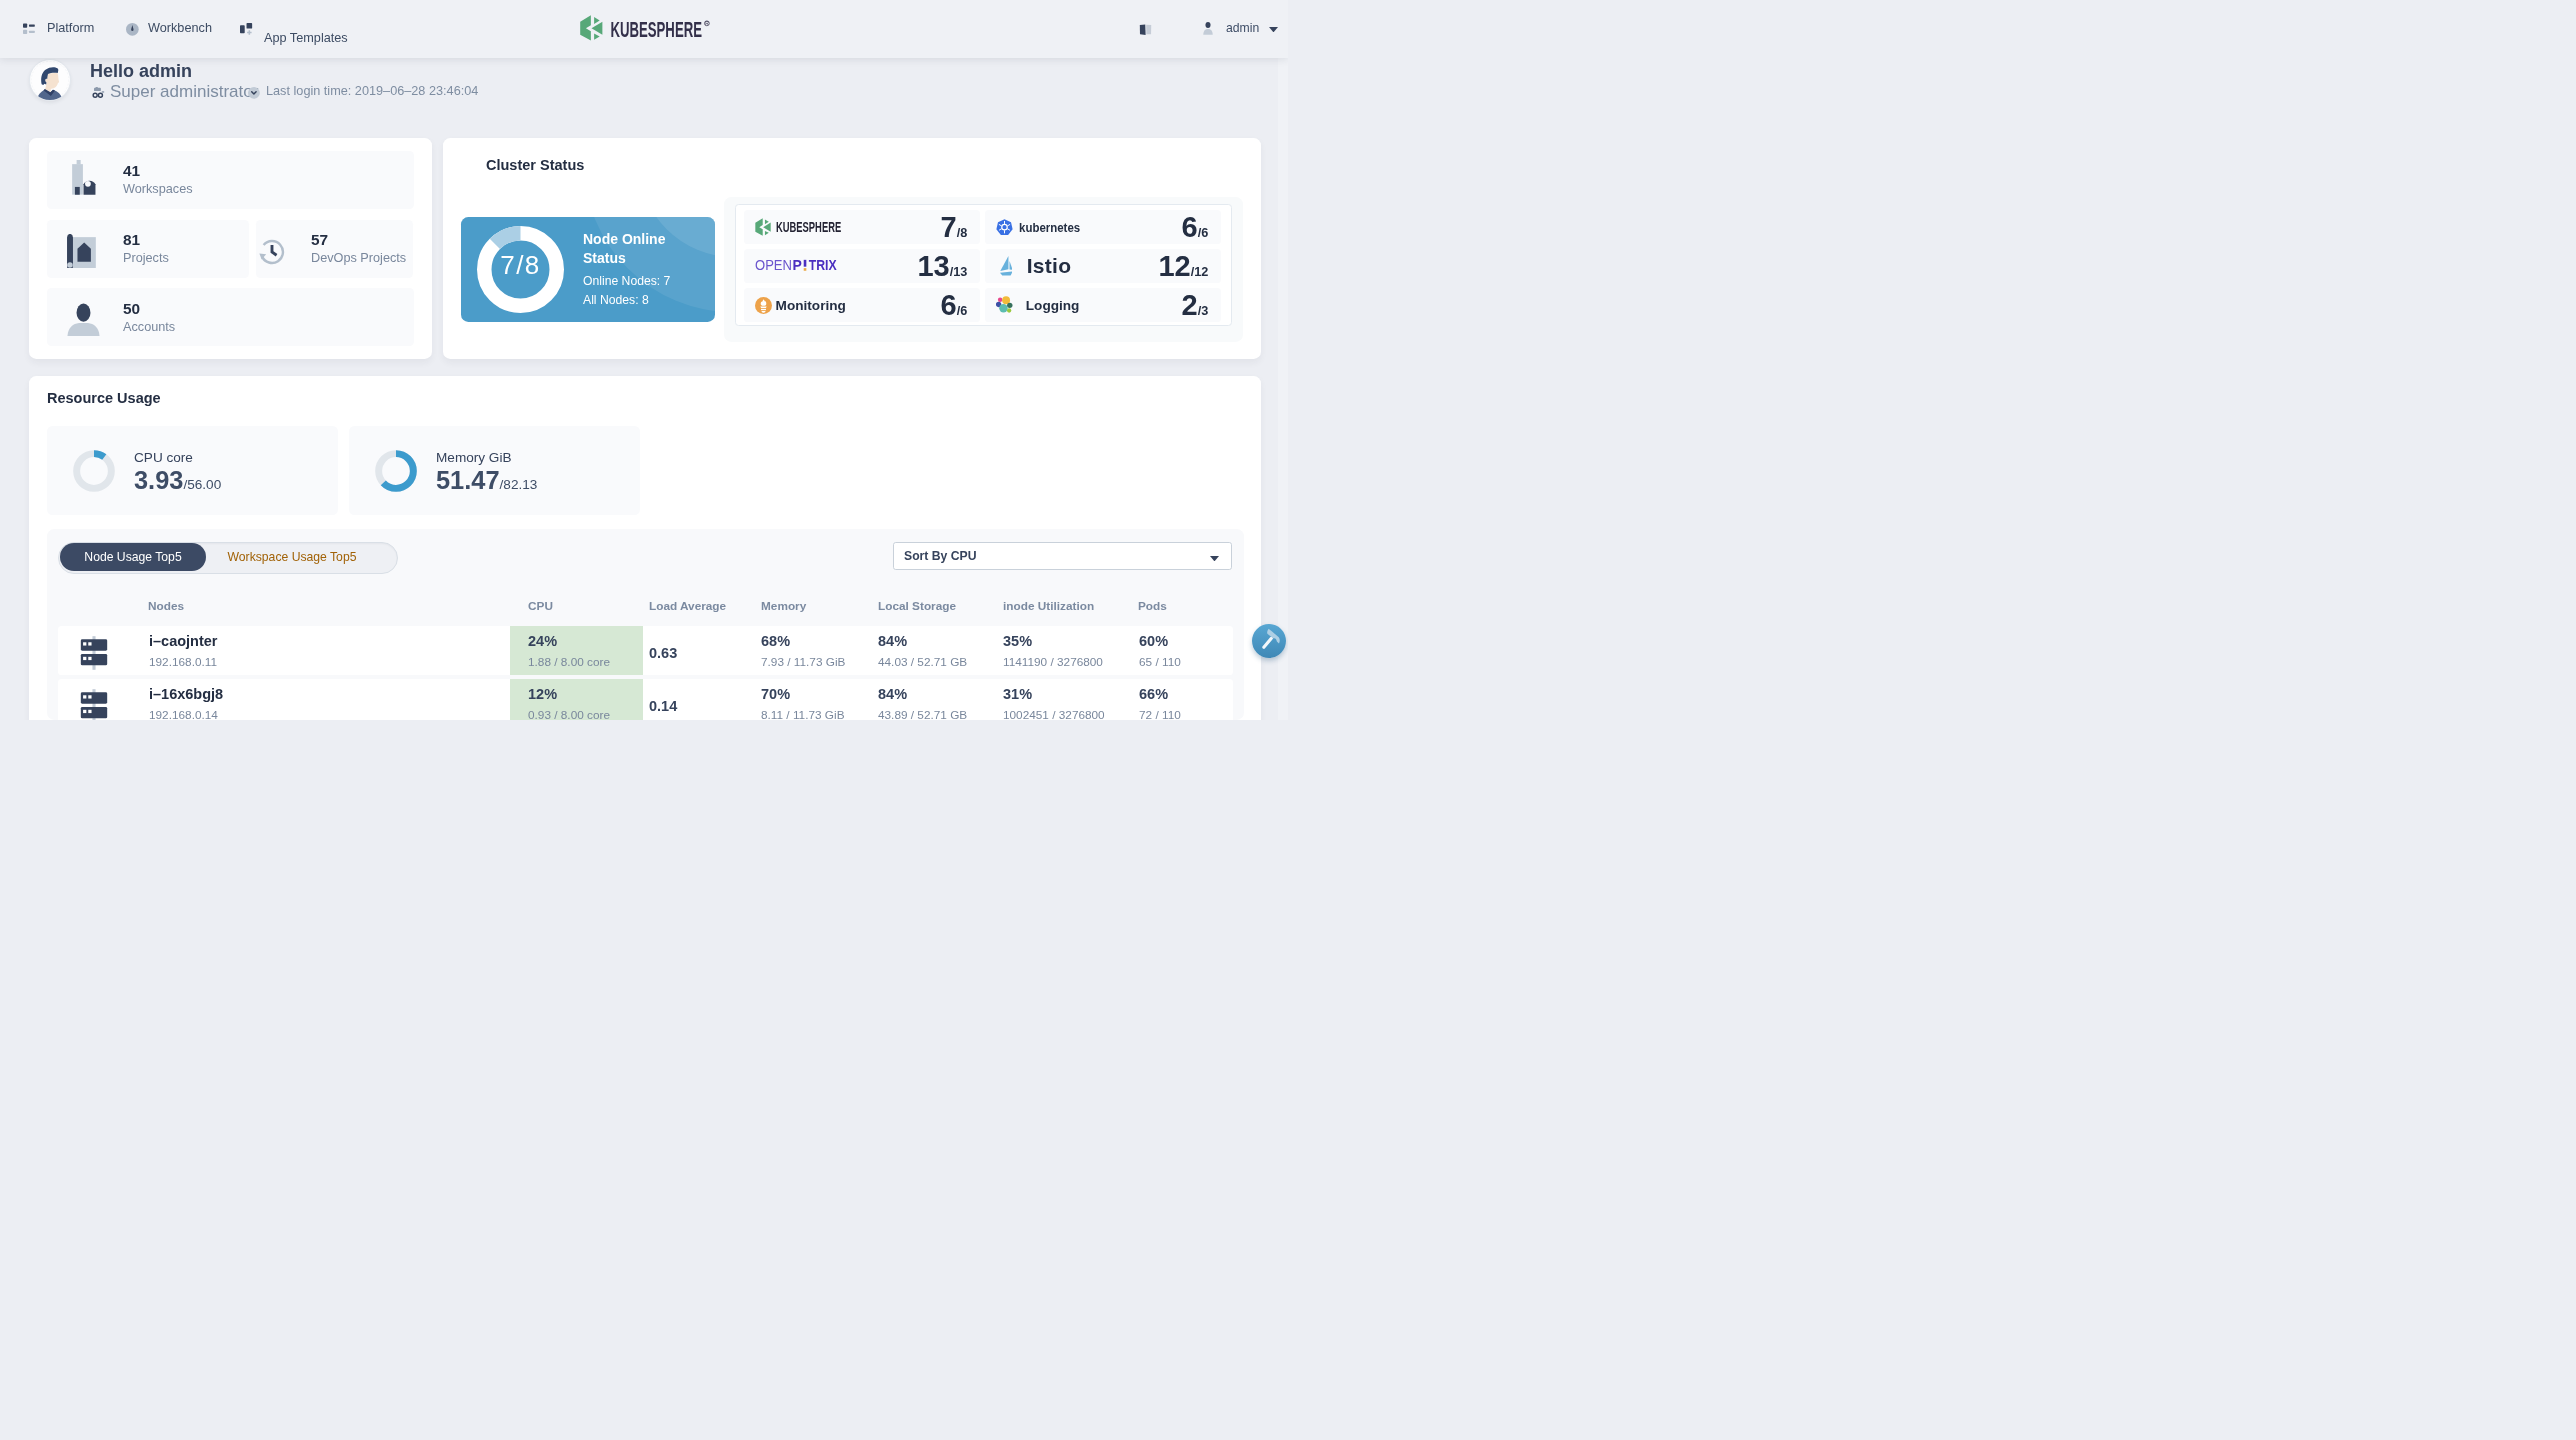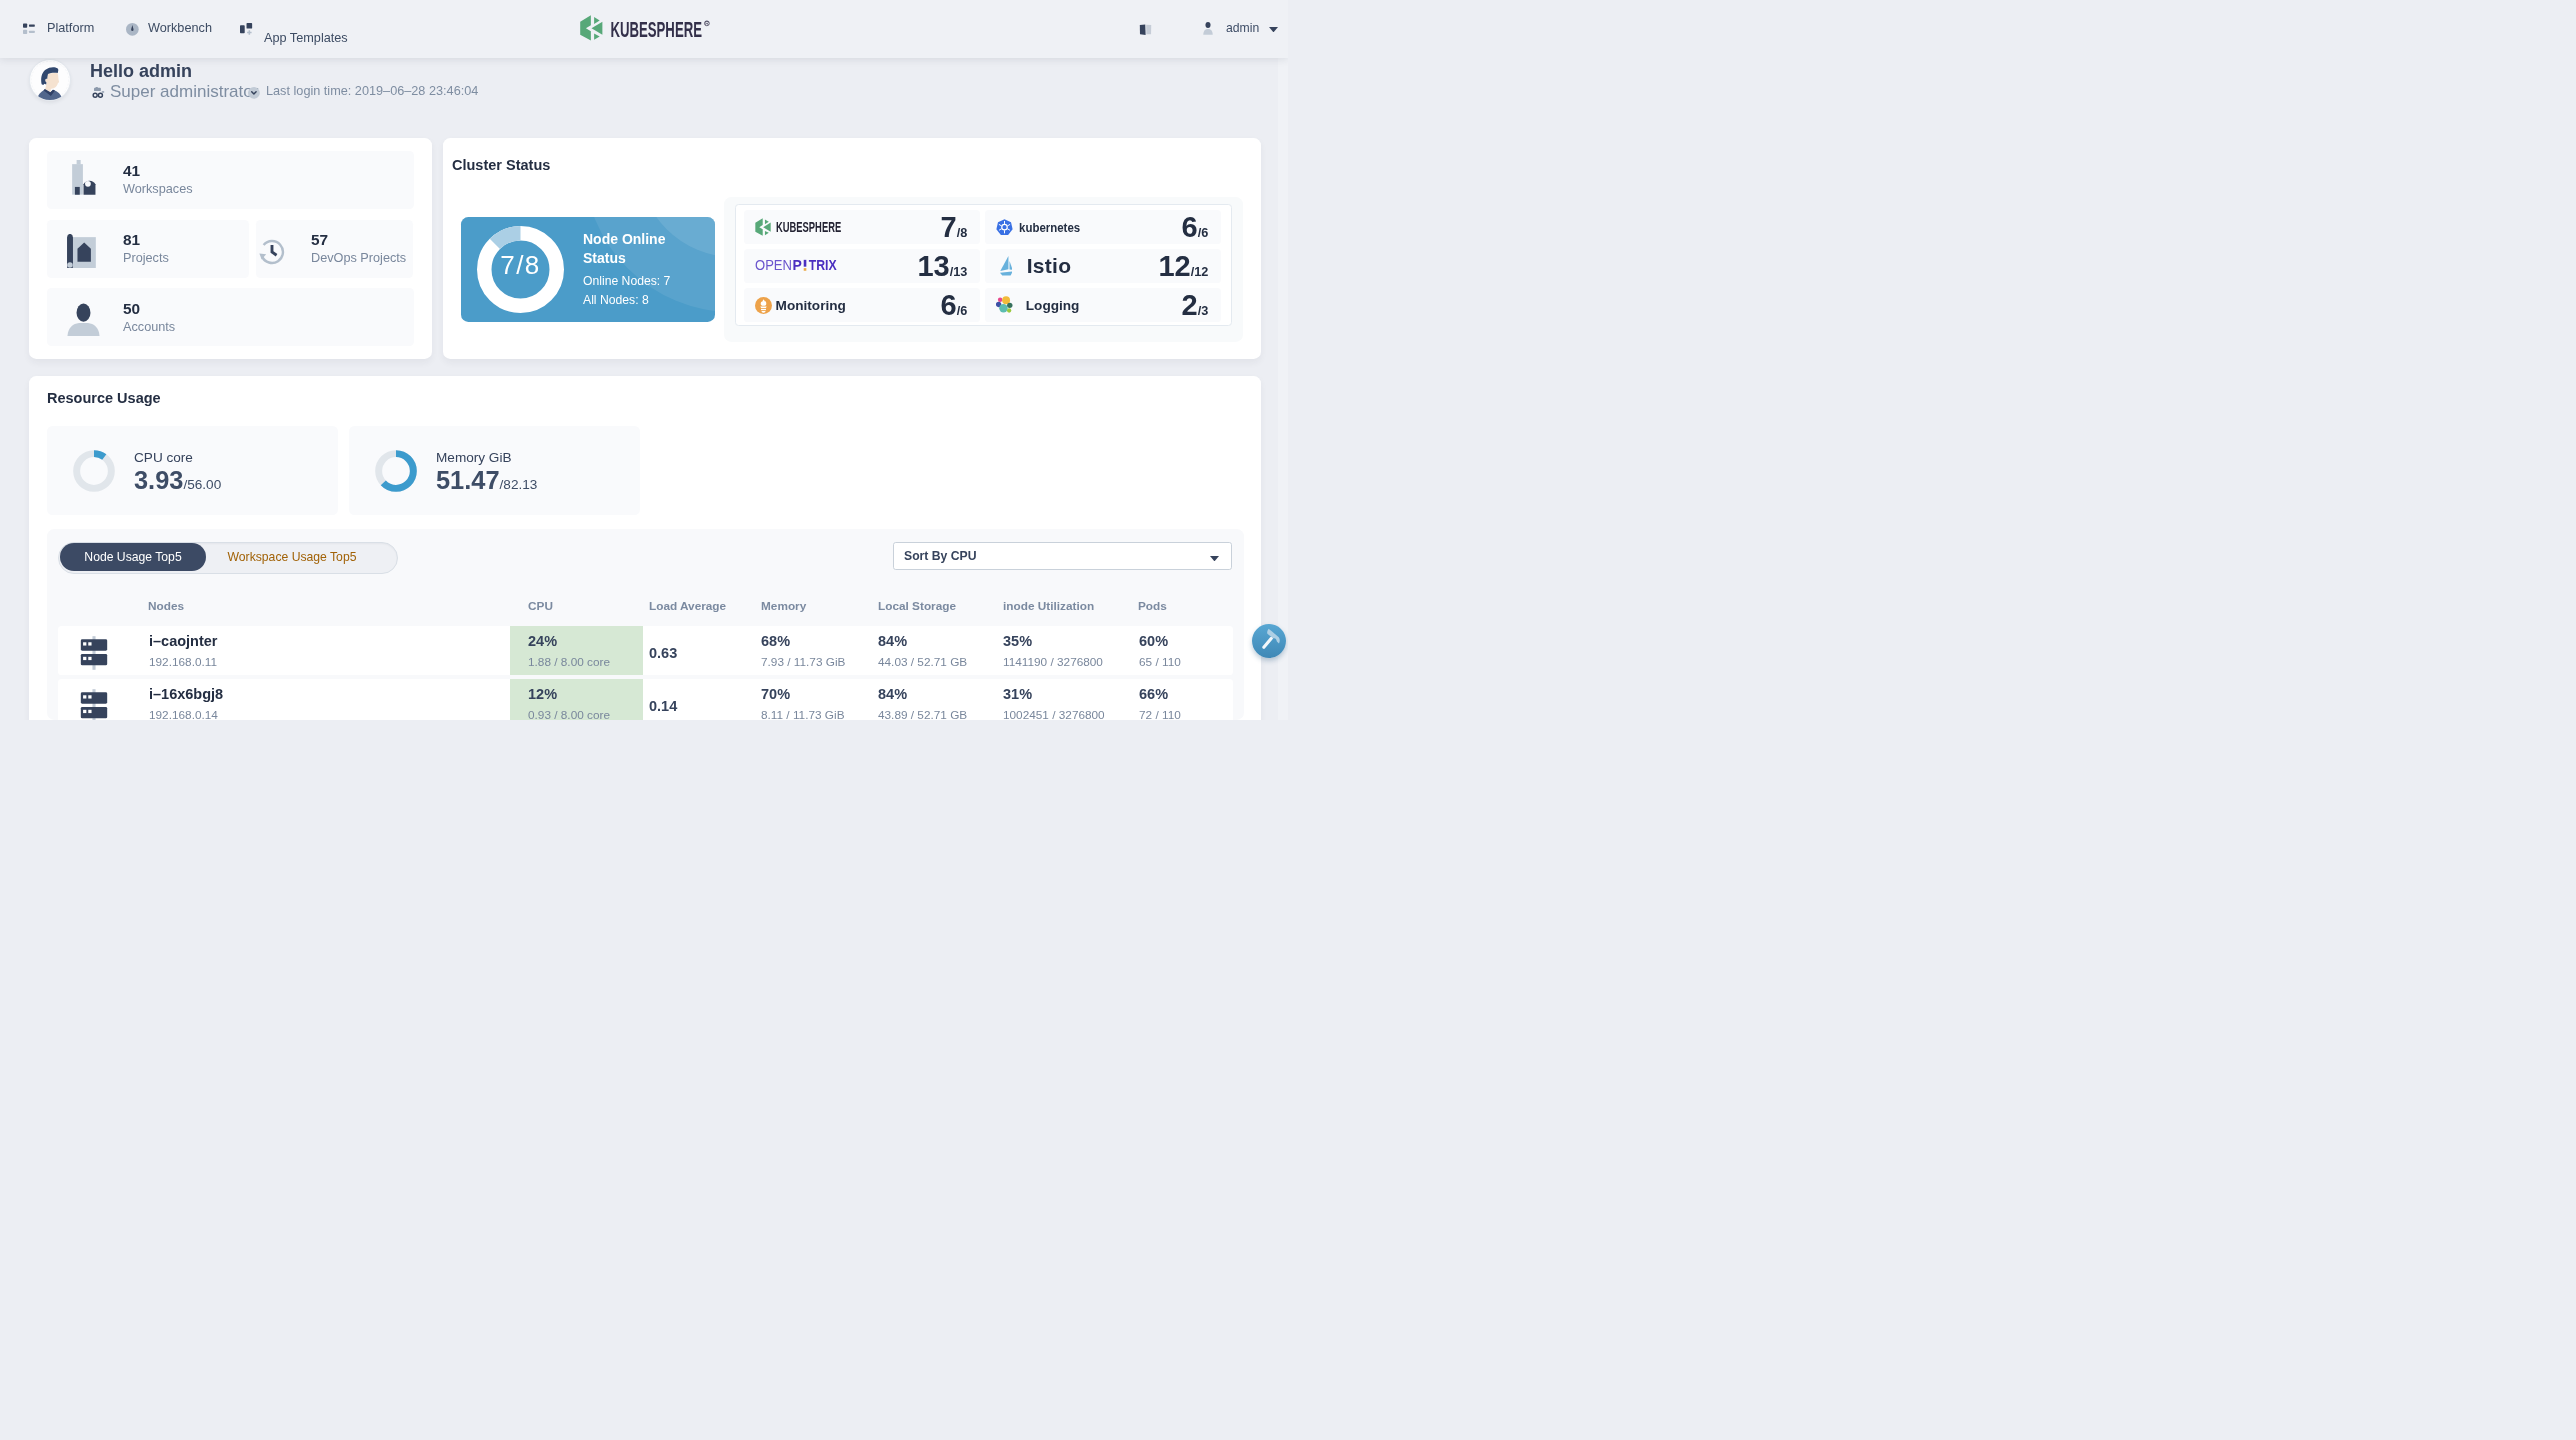--- a/index.html
+++ b/index.html
@@ -164,21 +164,21 @@
 <ellipse cx="18" cy="10.5" rx="7.6" ry="10" fill="#36435c"></ellipse>
 <path d="M0.5 36 C1 26.5 7 22.5 13 21.8 L23 21.8 C29 22.5 35 26.5 35.5 36 Z" fill="#c3cdd8"></path>
 </svg>
 </div>
 <div class="abs" style="left:123px;top:300px;">
       <div class="num">50</div>
       <div class="lbl">Accounts</div>
     </div>
 
 <div class="card" style="left:443px;top:138px;width:818px;height:221px;"></div>
-<div class="abs ttl" style="left:452px;top:157px;">Cluster Status</div>
+<div class="abs ttl" style="left:486px;top:157px;">Cluster Status</div>
 
 <div class="abs" style="left:461px;top:217px;width:254px;height:105px;border-radius:7.3px;background:#4b9cc9;overflow:hidden;">
 <div class="abs" style="left:123px;top:-203px;width:298px;height:298px;border-radius:50%;background:rgba(255,255,255,.08);"></div>
 <div class="abs" style="left:178px;top:-149px;width:189px;height:189px;border-radius:50%;background:rgba(255,255,255,.10);"></div>
 <svg class="abs" style="left:16px;top:9px;" width="87" height="87" viewBox="0 0 96 96">
 <circle cx="48" cy="48" r="40" fill="none" stroke="#fff" stroke-width="16"></circle>
 <path d="M19.72 19.72 A40 40 0 0 1 48 8" fill="none" stroke="#abcfe5" stroke-width="16"></path>
 </svg>
 <div class="abs" style="left:16px;top:5.4px;width:87px;height:87px;display:flex;align-items:center;justify-content:center;color:#fff;font-size:26px;letter-spacing:1.4px;">7/8</div>
 <div class="abs" style="left:122px;top:13px;color:#fff;font-size:14px;font-weight:bold;line-height:19px;">Node Online<br>Status</div>

